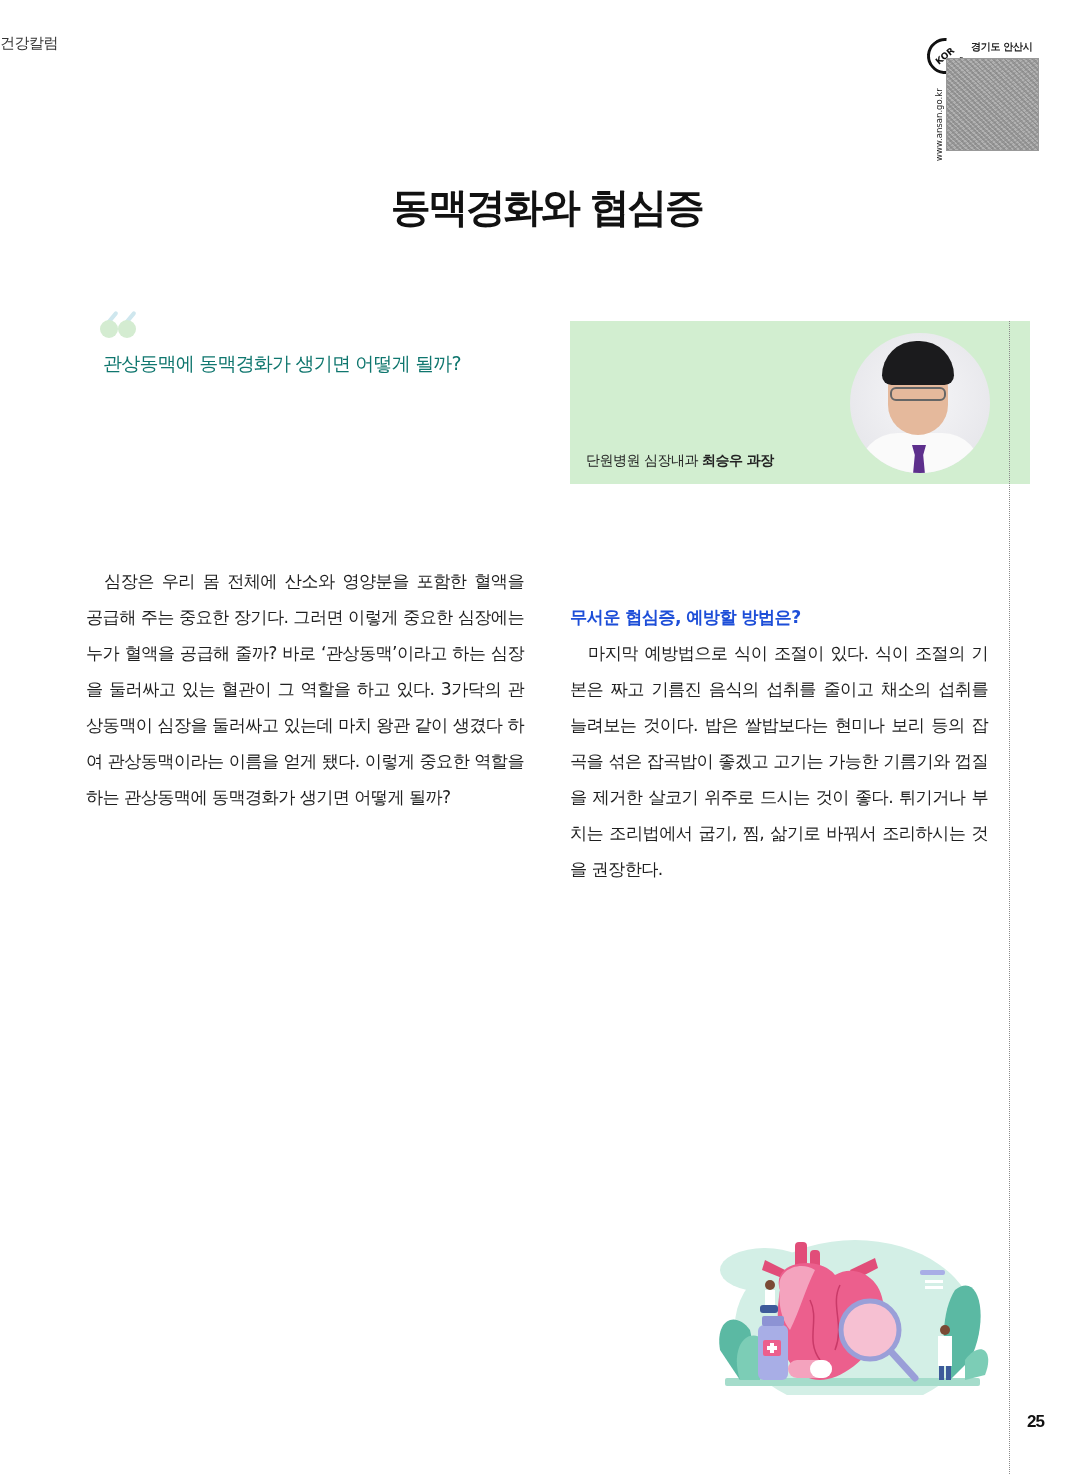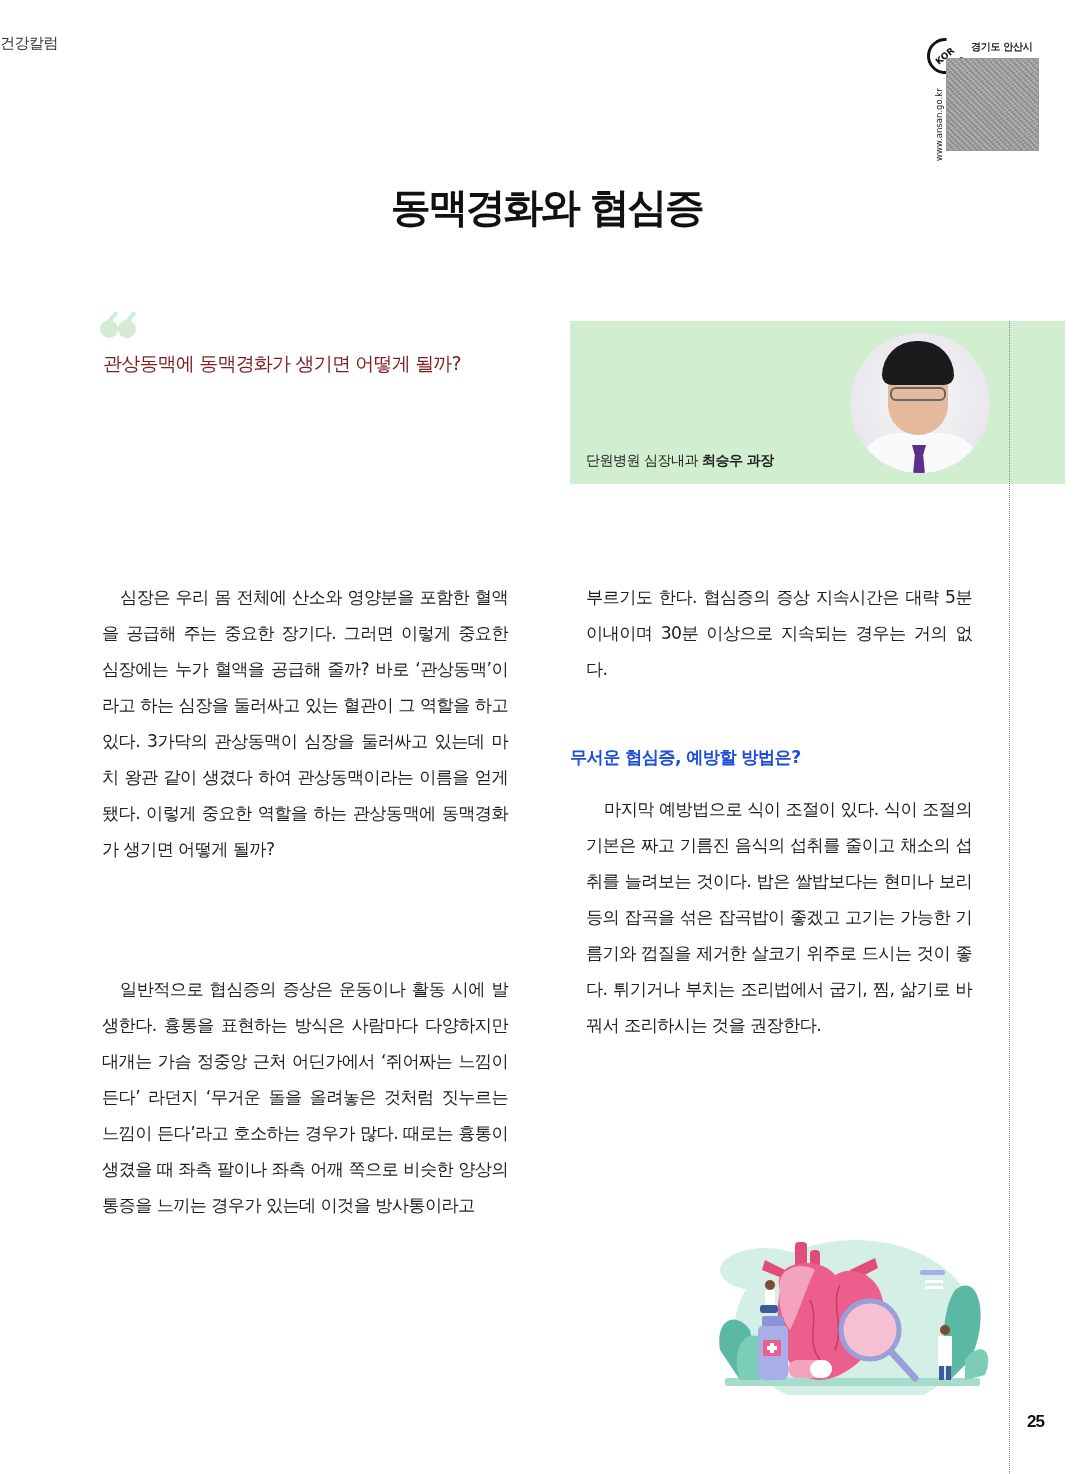--- a/index.html
+++ b/index.html
@@ -37,45 +37,45 @@
     background: repeating-linear-gradient(-30deg, rgba(120,120,120,.35) 0 1px, transparent 1px 3px);
   }
   .page-title {
     position: absolute; top: 172px; left: 0; width: 1077px; text-align: center;
     font-size: 40px; font-weight: bold; letter-spacing: -2.5px; color: #111;
   }
   .quote-mark { position: absolute; left: 100px; top: 310px; width: 40px; height: 30px; }
   .quote-mark .dot { position: absolute; top: 10px; width: 18px; height: 18px; border-radius: 50%; background: #d4ecd1; }
   .quote-mark .tail { position: absolute; top: 0; width: 4px; height: 16px; background: #cfe7ee; transform: rotate(40deg); border-radius: 2px; }
   .lead-question {
-    position: absolute; left: 103px; top: 351px; font-size: 19px; color: #7f1d1d; letter-spacing: -0.8px;
+    position: absolute; left: 103px; top: 351px; font-size: 19px; color: #0f766e; letter-spacing: -0.8px;
   }
   .author-box {
-    position: absolute; left: 570px; top: 321px; width: 460px; height: 163px; background: #d2eed0; padding-left: 35px;
+    position: absolute; left: 570px; top: 321px; width: 460px; height: 163px; background: #d2eed0;
   }
   .author-photo {
     position: absolute; left: 280px; top: 12px; width: 140px; height: 140px; border-radius: 50%;
     background: radial-gradient(circle at 50% 45%, #f6f6f8 0%, #e8e8ec 70%);
     overflow: hidden;
   }
   .author-photo .hair { position: absolute; left: 32px; top: 8px; width: 72px; height: 44px; background: #1b1b1d; border-radius: 36px 36px 10px 10px; }
   .author-photo .face { position: absolute; left: 38px; top: 28px; width: 60px; height: 74px; background: #e5b99c; border-radius: 26px 26px 30px 30px; }
   .author-photo .glasses { position: absolute; left: 40px; top: 54px; width: 56px; height: 14px; border: 2px solid #666; border-radius: 6px; box-sizing: border-box; }
   .author-photo .coat { position: absolute; left: 8px; top: 100px; width: 124px; height: 60px; background: #fafafa; border-radius: 40px 40px 0 0; }
   .author-photo .tie { position: absolute; left: 62px; top: 112px; width: 14px; height: 40px; background: #5d2f8c; clip-path: polygon(0 0,100% 0,80% 25%,100% 100%,0 100%,20% 25%); }
   .author-credit { position: absolute; left: 16px; top: 131px; font-size: 14px; color: #222; letter-spacing: -0.5px; }
   .author-credit b { font-weight: bold; }
   .vrule {
     position: absolute; left: 1009px; top: 321px; width: 0; height: 1153px;
     border-left: 1.5px dotted #8a8a8a;
   }
   .column { position: absolute; font-size: 17.2px; line-height: 36px; color: #1f1f1f; letter-spacing: -0.6px; text-align: justify; }
   .col-left { left: 86px; top: 563px; width: 438px; }
   .col-right { left: 570px; top: 563px; width: 418px; }
-  .column p { margin: 16px; text-indent: 1.05em; }
+  .column p { margin: 0; text-indent: 1.05em; }
   .column p.noindent { text-indent: 0; }
   .column .gap { height: 36px; }
   .column h3 { margin: 0; font-size: 17.2px; font-weight: bold; line-height: 36px; color: #1d4ed8; }
   .illustration { position: absolute; left: 710px; top: 1230px; width: 285px; height: 165px; }
   .page-number { position: absolute; left: 1027px; top: 1412px; font-size: 17px; font-weight: bold; color: #111; letter-spacing: -1px; font-family: "Liberation Sans", sans-serif; }
 </style>
 </head>
 <body>
 
 <div class="section-label">건강칼럼</div>
@@ -110,25 +110,23 @@
     <b>최승우 과장</b>
   </div>
 </div>
 
 <div class="vrule"></div>
 
 <div class="column col-left">
   <p>심장은 우리 몸 전체에 산소와 영양분을 포함한 혈액을 공급해 주는 중요한 장기다. 그러면 이렇게 중요한 심장에는 누가 혈액을 공급해 줄까? 바로 ‘관상동맥’이라고 하는 심장을 둘러싸고 있는 혈관이 그 역할을 하고 있다. 3가닥의 관상동맥이 심장을 둘러싸고 있는데 마치 왕관 같이 생겼다 하여 관상동맥이라는 이름을 얻게 됐다. 이렇게 중요한 역할을 하는 관상동맥에 동맥경화가 생기면 어떻게 될까?</p>
   <div class="gap"></div>
   <div class="gap"></div>
-  <p>일반적으로 협심증의 증상은 운동이나 활동 시에 발생한다. 흉통을 표현하는 방식은 사람마다 다양하지만 대개는 가슴 정중앙 근처 어딘가에서 ‘쥐어짜는 느낌이 든다’ 라던지 ‘무거운 돌을 올려놓은 것처럼 짓누르는 느낌이 든다’라고 호소하는 경우가 많다. 때로는 흉통이 생겼을 때 좌측 팔이나 좌측 어깨 쪽으로 비슷한 양상의 통증을 느끼는 경우가 있는데 이것을 방사통이라고</p>
 </div>
 
 <div class="column col-right">
-  <p class="noindent">부르기도 한다. 협심증의 증상 지속시간은 대략 5분 이내이며 30분 이상으로 지속되는 경우는 거의 없다.</p>
   <div class="gap"></div>
   <h3>무서운 협심증, 예방할 방법은?</h3>
   <p>마지막 예방법으로 식이 조절이 있다. 식이 조절의 기본은 짜고 기름진 음식의 섭취를 줄이고 채소의 섭취를 늘려보는 것이다. 밥은 쌀밥보다는 현미나 보리 등의 잡곡을 섞은 잡곡밥이 좋겠고 고기는 가능한 기름기와 껍질을 제거한 살코기 위주로 드시는 것이 좋다. 튀기거나 부치는 조리법에서 굽기, 찜, 삶기로 바꿔서 조리하시는 것을 권장한다.</p>
 </div>
 
 <div class="illustration">
   <svg width="285" height="165" viewBox="0 0 285 165">
     <ellipse cx="145" cy="95" rx="120" ry="85" fill="#d3efe6"></ellipse>
     <ellipse cx="55" cy="40" rx="45" ry="22" fill="#d3efe6"></ellipse>
     <rect x="15" y="148" width="255" height="8" fill="#a5dccb" rx="2"></rect>

